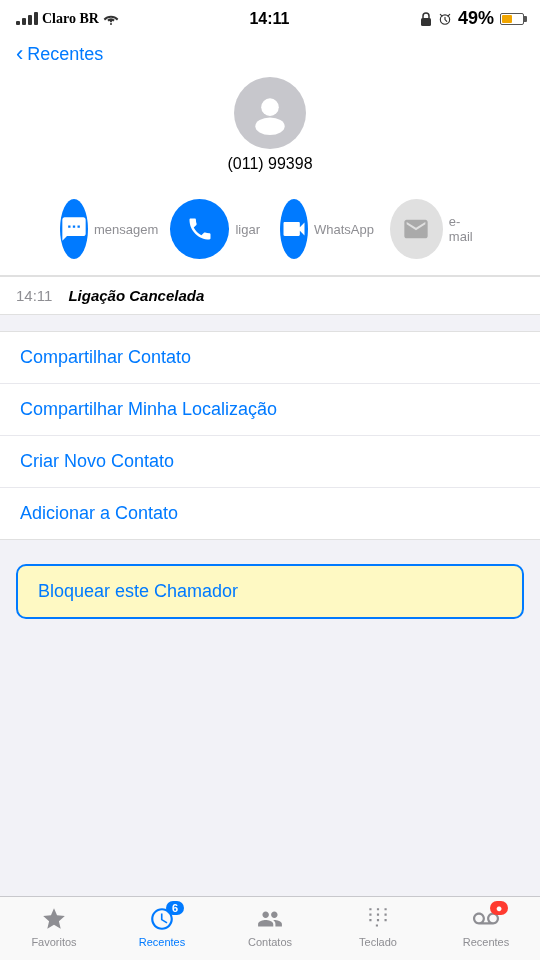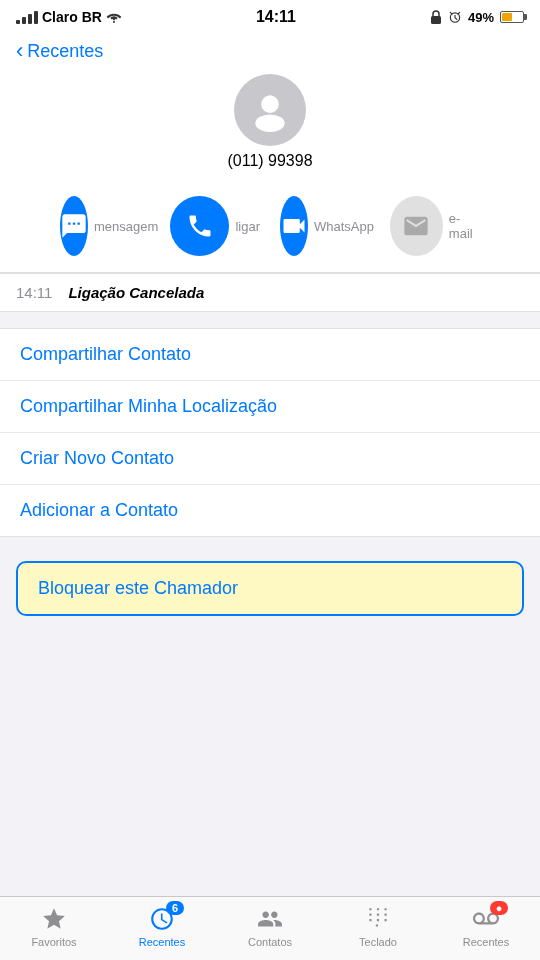--- a/index.html
+++ b/index.html
@@ -16,23 +16,23 @@
     
     .status-bar {
       background: #fff;
       display: flex;
       justify-content: space-between;
       align-items: center;
       padding: 8px 16px 4px;
       font-size: 14px;
       font-weight: 600;
     }
-    .status-left { display: flex; align-items: center; gap: 4px; }
+    .status-left { display: flex; align-items: center; gap: 4px; font-family: Liberation Serif, serif; }
     .status-center { font-weight: 600; font-size: 16px; }
-    .status-right { display: flex; align-items: center; gap: 6px; font-size: 13px; }
+    .status-right { display: flex; align-items: center; gap: 6px; font-size: 18px; }
     .battery {
       display: inline-flex;
       align-items: center;
       gap: 2px;
     }
     .battery-body {
       width: 24px; height: 12px;
       border: 1.5px solid #555;
       border-radius: 2px;
       position: relative;

